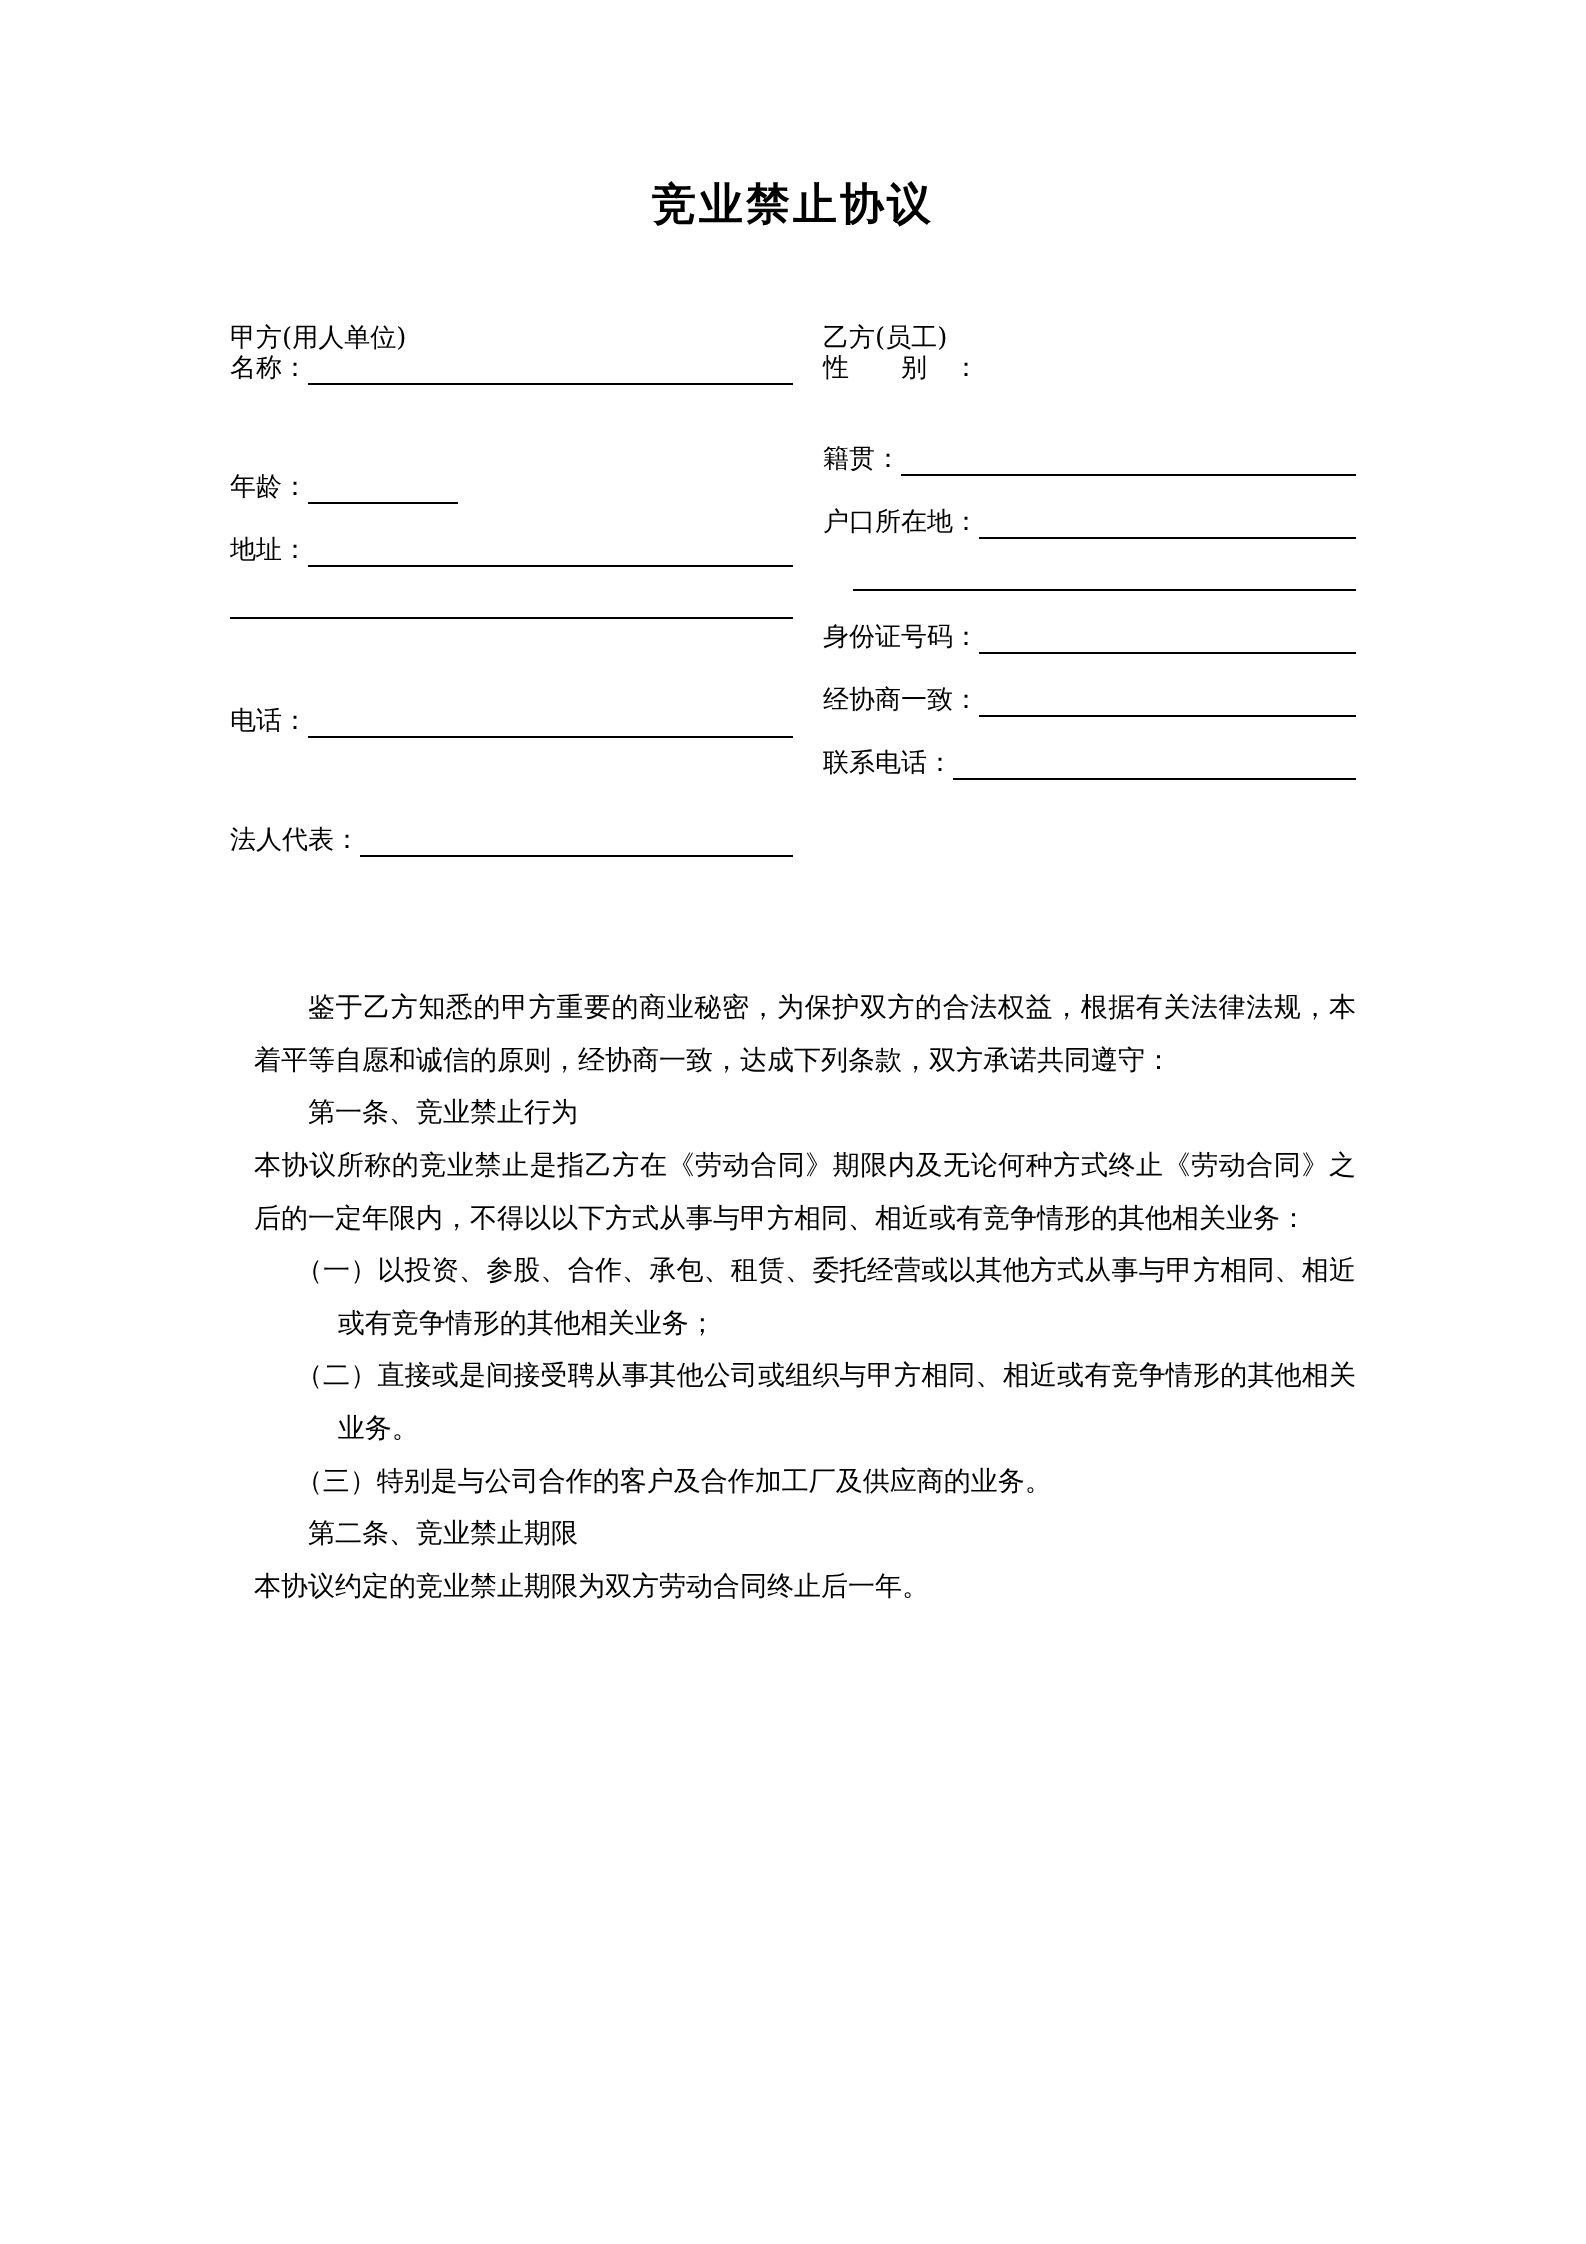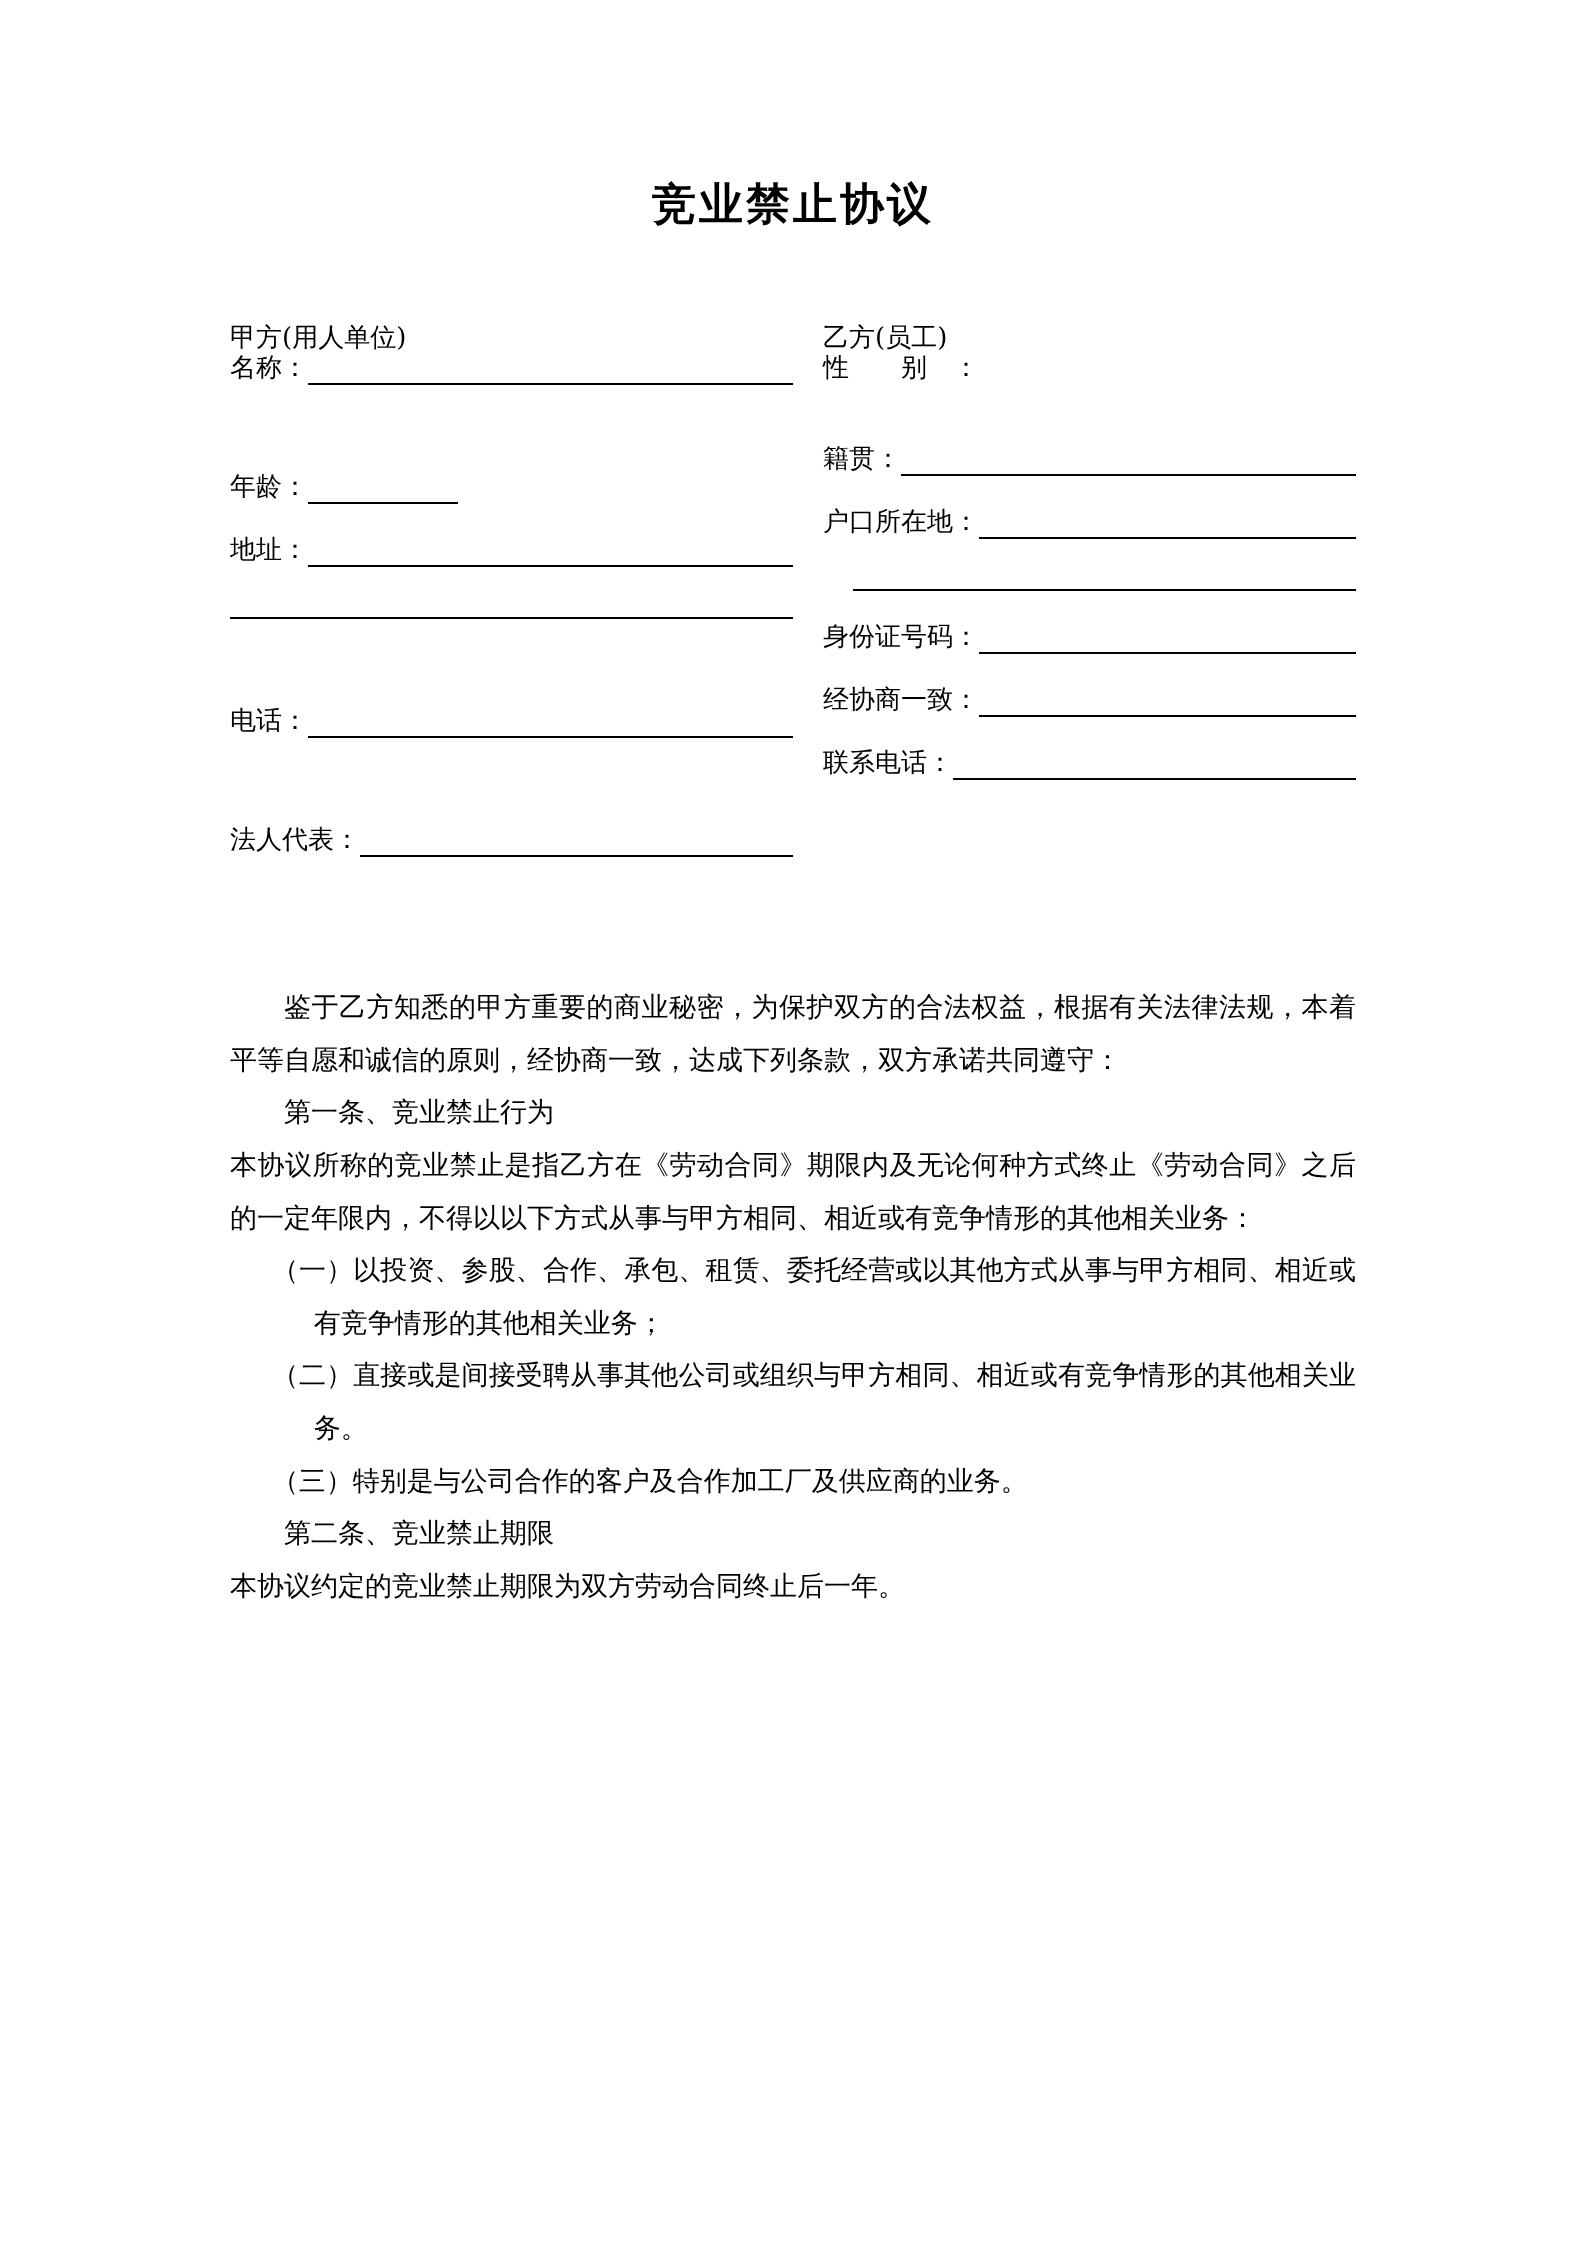--- a/index.html
+++ b/index.html
@@ -68,20 +68,21 @@
   }
   .rule.grow { flex: 1 1 auto; }
   .spacer-row { height: 28px; }
 
   
   .body-text {
     margin-top: 96px;
     font-size: 27px;
     line-height: 1.95;
     text-align: justify;
+    margin-left: 24px;
   }
   .para { text-indent: 2em; margin: 0; }
   .para.noindent { text-indent: 0; }
   .clause-head { text-indent: 2em; margin: 0; }
   .sub-item {
     margin: 0;
     padding-left: 3.1em;
     text-indent: -1.55em;
   }
 </style>

